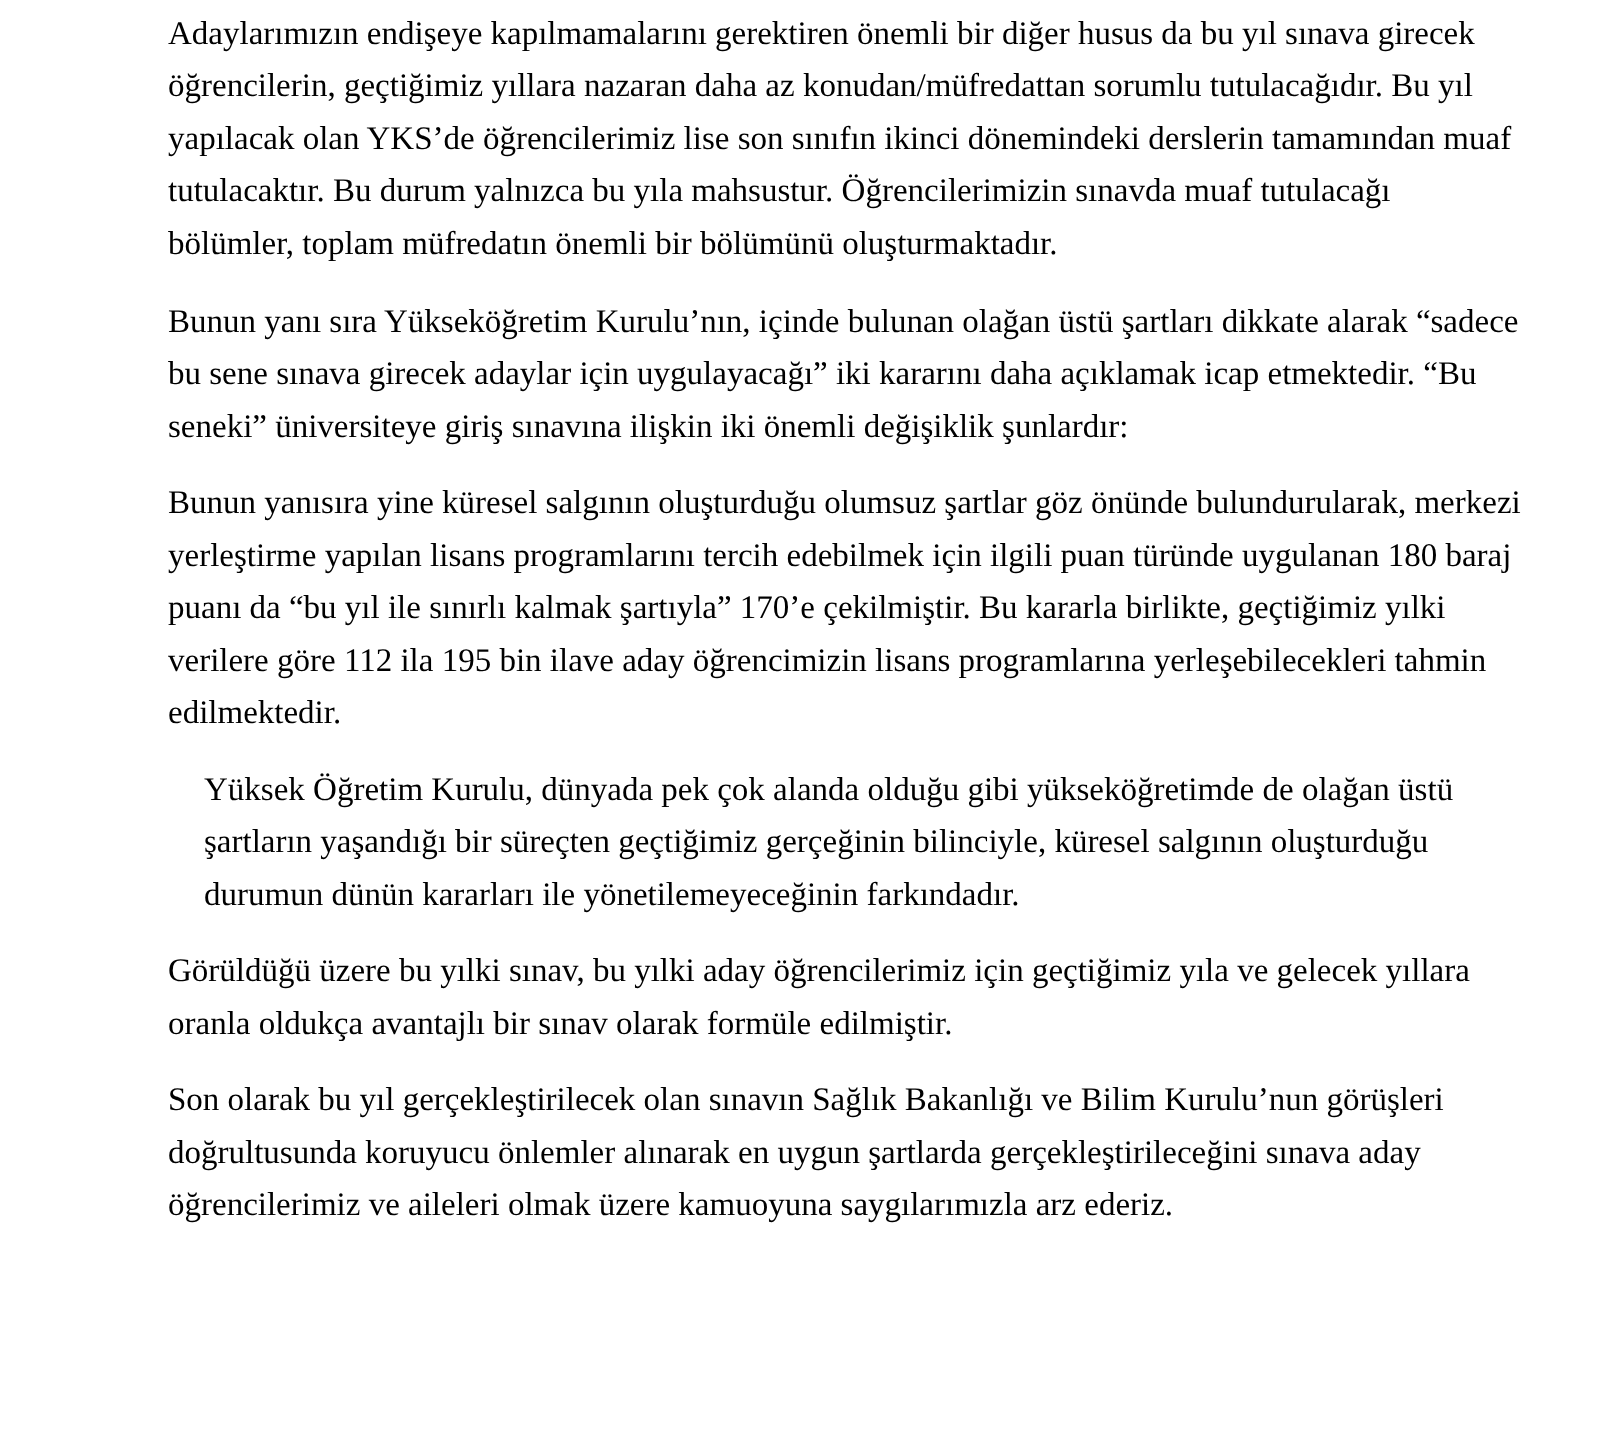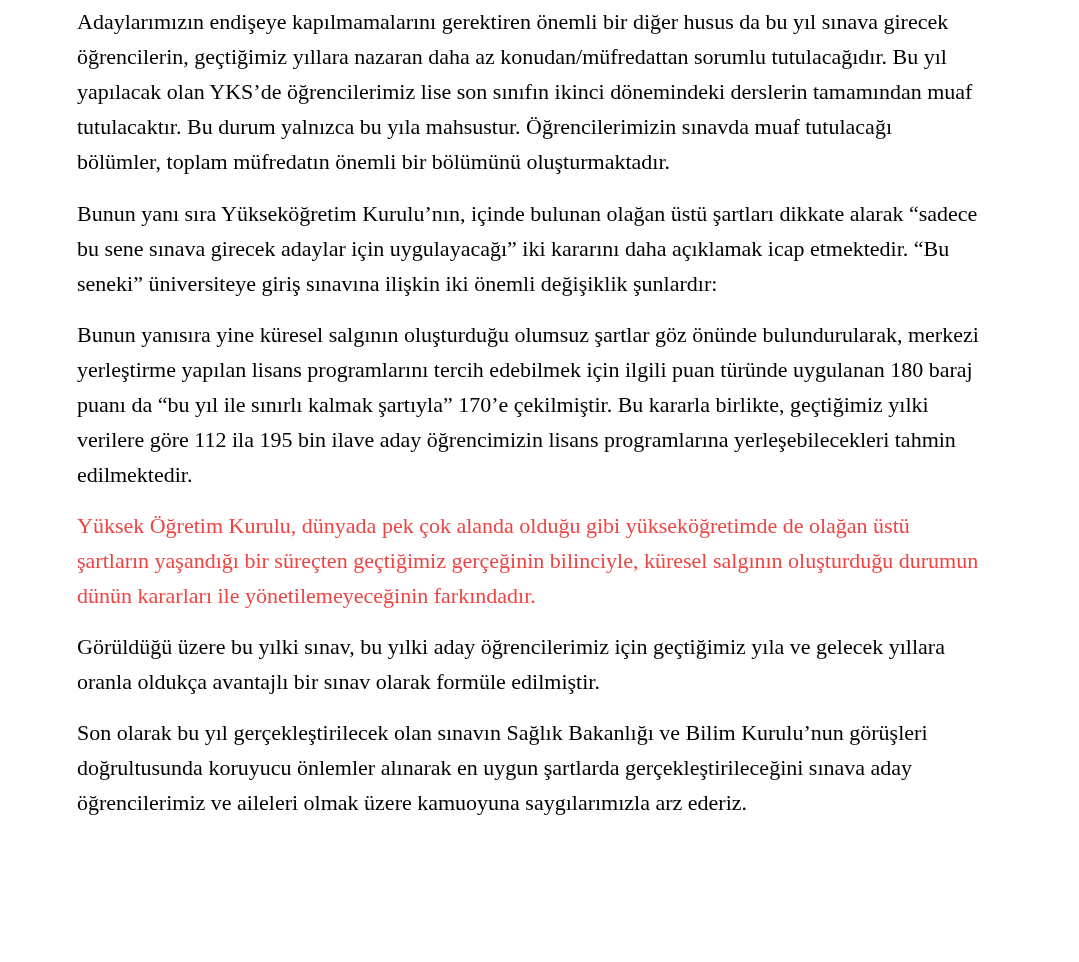--- a/index.html
+++ b/index.html
@@ -8,37 +8,37 @@
   }
   body {
     width: 1079px;
     height: 962px;
     background: #ffffff;
     overflow: hidden;
   }
   .doc {
     box-sizing: content-box;
     margin: 0;
-    padding: 4px 0 0 77px;
+    padding: 4px 0 0 112px;
     width: 902px;
   }
   .doc p {
     margin: 0 0 16px 0;
     padding: 0;
     font-family: "Liberation Serif", "DejaVu Serif", serif;
     font-size: 22px;
     line-height: 35px;
     color: #000000;
     text-align: left;
     word-spacing: normal;
   }
 </style>
 </head>
 <body style="background: rgb(255, 255, 255);">
 
 <div class="doc">
   <p style="color: rgb(0, 0, 0);">Adaylarımızın endişeye kapılmamalarını gerektiren önemli bir diğer husus da bu yıl sınava girecek öğrencilerin, geçtiğimiz yıllara nazaran daha az konudan/müfredattan sorumlu tutulacağıdır. Bu yıl yapılacak olan YKS’de öğrencilerimiz lise son sınıfın ikinci dönemindeki derslerin tamamından muaf tutulacaktır. Bu durum yalnızca bu yıla mahsustur. Öğrencilerimizin sınavda muaf tutulacağı bölümler, toplam müfredatın önemli bir bölümünü oluşturmaktadır.</p>
   <p style="color: rgb(0, 0, 0); margin-top: 17px;">Bunun yanı sıra Yükseköğretim Kurulu’nın, içinde bulunan olağan üstü şartları dikkate alarak “sadece bu sene sınava girecek adaylar için uygulayacağı” iki kararını daha açıklamak icap etmektedir. “Bu seneki” üniversiteye giriş sınavına ilişkin iki önemli değişiklik şunlardır:</p>
   <p style="color: rgb(0, 0, 0);">Bunun yanısıra yine küresel salgının oluşturduğu olumsuz şartlar göz önünde bulundurularak, merkezi yerleştirme yapılan lisans programlarını tercih edebilmek için ilgili puan türünde uygulanan 180 baraj puanı da “bu yıl ile sınırlı kalmak şartıyla” 170’e çekilmiştir. Bu kararla birlikte, geçtiğimiz yılki verilere göre 112 ila 195 bin ilave aday öğrencimizin lisans programlarına yerleşebilecekleri tahmin edilmektedir.</p>
-  <p style="color: #ef4444;">Yüksek Öğretim Kurulu, dünyada pek çok alanda olduğu gibi yükseköğretimde de olağan üstü şartların yaşandığı bir süreçten geçtiğimiz gerçeğinin bilinciyle, küresel salgının oluşturduğu durumun dünün kararları ile yönetilemeyeceğinin farkındadır.</p>
+  <p style="color: #000000; margin-left: 24px;">Yüksek Öğretim Kurulu, dünyada pek çok alanda olduğu gibi yükseköğretimde de olağan üstü şartların yaşandığı bir süreçten geçtiğimiz gerçeğinin bilinciyle, küresel salgının oluşturduğu durumun dünün kararları ile yönetilemeyeceğinin farkındadır.</p>
   <p style="color: rgb(0, 0, 0);">Görüldüğü üzere bu yılki sınav, bu yılki aday öğrencilerimiz için geçtiğimiz yıla ve gelecek yıllara oranla oldukça avantajlı bir sınav olarak formüle edilmiştir.</p>
   <p style="color: rgb(0, 0, 0);">Son olarak bu yıl gerçekleştirilecek olan sınavın Sağlık Bakanlığı ve Bilim Kurulu’nun görüşleri doğrultusunda koruyucu önlemler alınarak en uygun şartlarda gerçekleştirileceğini sınava aday öğrencilerimiz ve aileleri olmak üzere kamuoyuna saygılarımızla arz ederiz.</p>
 </div>
 
 </body></html>

